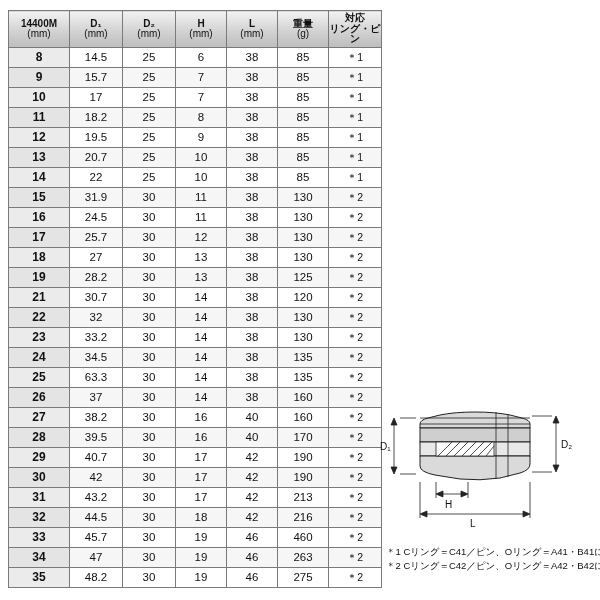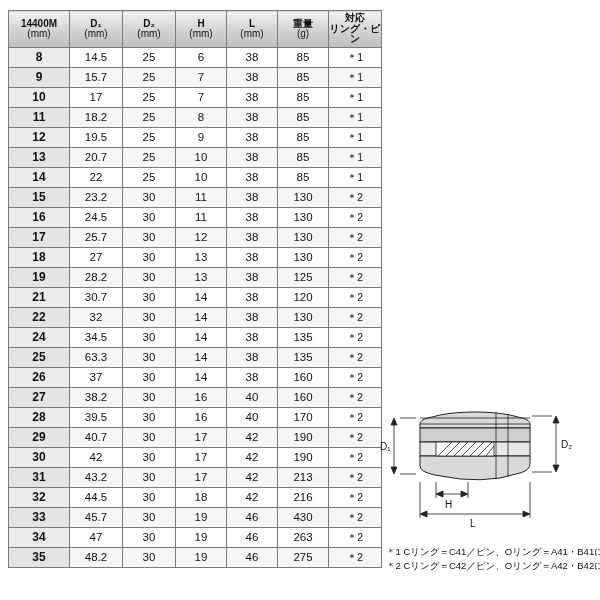--- a/index.html
+++ b/index.html
@@ -195,21 +195,21 @@
           <td class="size">14</td>
           <td class="d1">22</td>
           <td class="d2">25</td>
           <td class="h">10</td>
           <td class="l">38</td>
           <td class="w">85</td>
           <td class="ring">＊1</td>
         </tr>
         <tr>
           <td class="size">15</td>
-          <td class="d1">23.2</td>
+          <td class="d1">31.9</td>
           <td class="d2">30</td>
           <td class="h">11</td>
           <td class="l">38</td>
           <td class="w">130</td>
           <td class="ring">＊2</td>
         </tr>
         <tr>
           <td class="size">16</td>
           <td class="d1">24.5</td>
           <td class="d2">30</td>
@@ -250,20 +250,29 @@
           <td class="d1">30.7</td>
           <td class="d2">30</td>
           <td class="h">14</td>
           <td class="l">38</td>
           <td class="w">120</td>
           <td class="ring">＊2</td>
         </tr>
         <tr>
           <td class="size">22</td>
           <td class="d1">32</td>
+          <td class="d2">30</td>
+          <td class="h">14</td>
+          <td class="l">38</td>
+          <td class="w">130</td>
+          <td class="ring">＊2</td>
+        </tr>
+        <tr>
+          <td class="size">23</td>
+          <td class="d1">33.2</td>
           <td class="d2">30</td>
           <td class="h">14</td>
           <td class="l">38</td>
           <td class="w">130</td>
           <td class="ring">＊2</td>
         </tr>
         <tr>
           <td class="size">24</td>
           <td class="d1">34.5</td>
           <td class="d2">30</td>
@@ -343,21 +352,21 @@
           <td class="l">42</td>
           <td class="w">216</td>
           <td class="ring">＊2</td>
         </tr>
         <tr>
           <td class="size">33</td>
           <td class="d1">45.7</td>
           <td class="d2">30</td>
           <td class="h">19</td>
           <td class="l">46</td>
-          <td class="w">430</td>
+          <td class="w">460</td>
           <td class="ring">＊2</td>
         </tr>
         <tr>
           <td class="size">34</td>
           <td class="d1">47</td>
           <td class="d2">30</td>
           <td class="h">19</td>
           <td class="l">46</td>
           <td class="w">263</td>
           <td class="ring">＊2</td>

